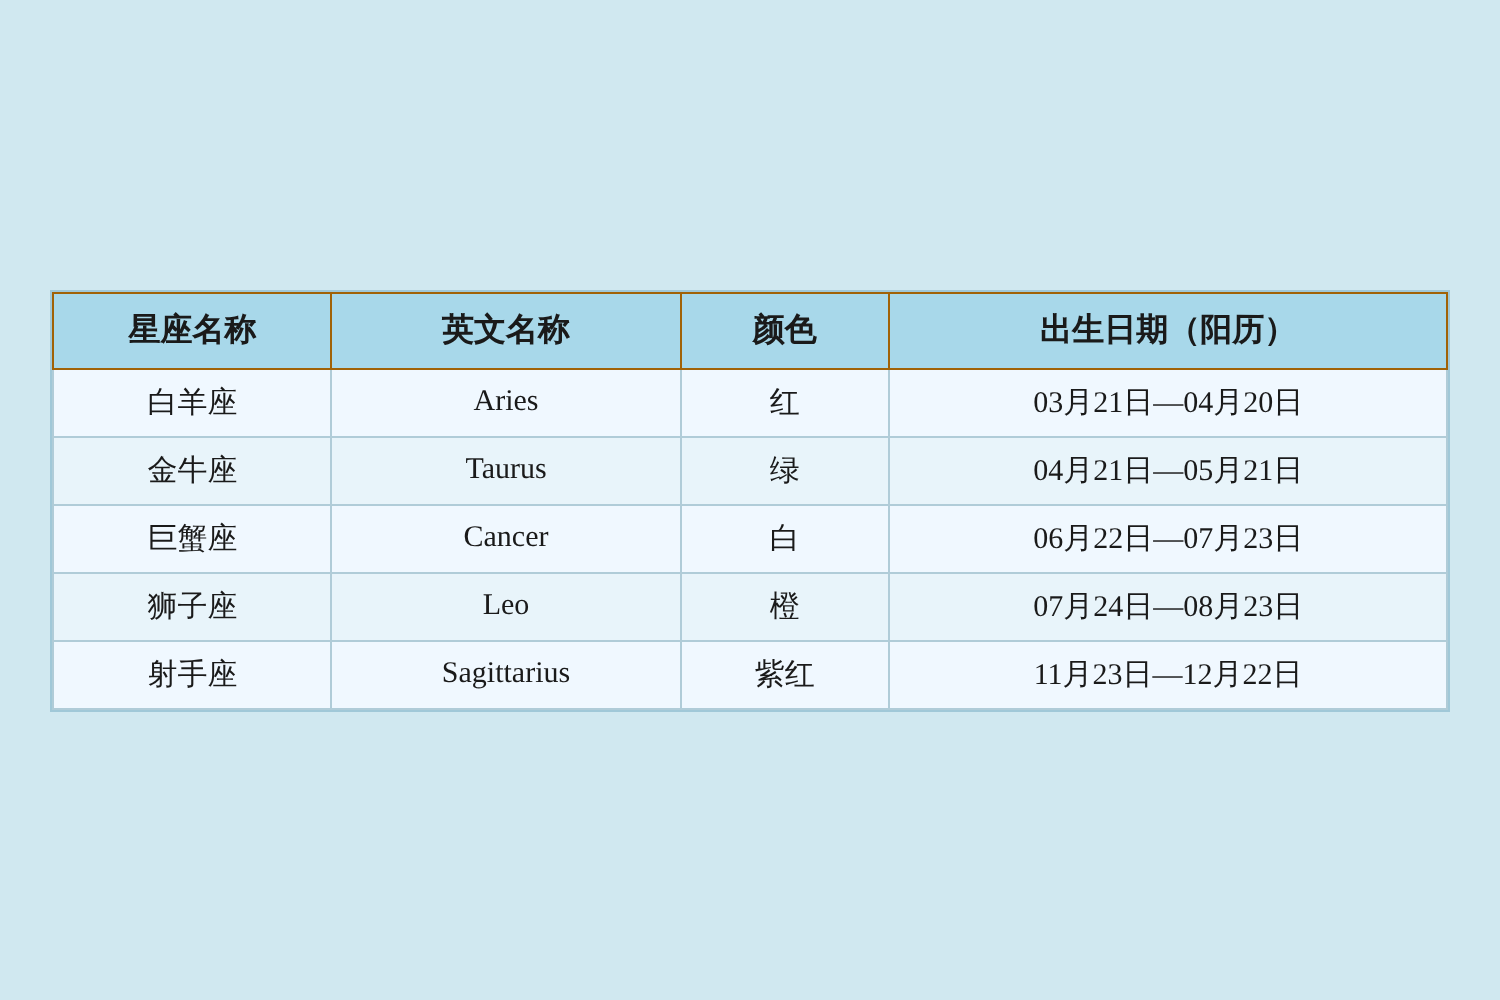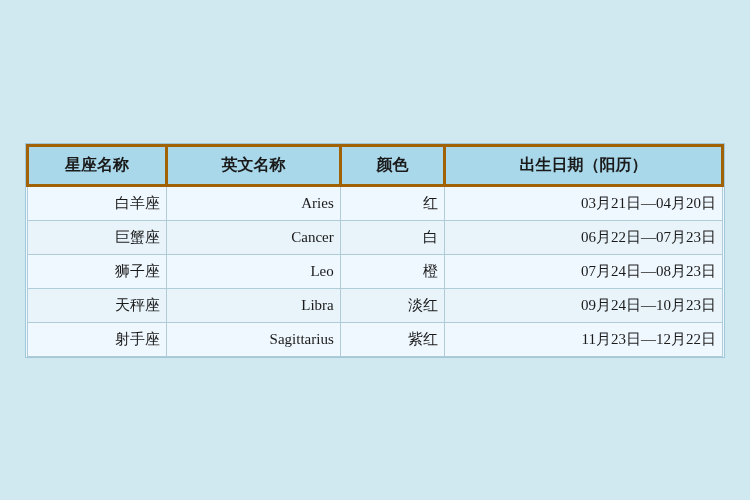--- a/index.html
+++ b/index.html
@@ -24,32 +24,32 @@
       width: 700px;
     }
 
     table {
       width: 100%;
       border-collapse: collapse;
     }
 
     thead tr th {
       background-color: #a8d8ea;
-      border: 3px solid #a16207;
+      border: 1px solid #a16207;
       padding: 8px 6px;
       text-align: center;
       font-size: 16px;
       font-weight: bold;
       color: #1a1a1a;
     }
 
     tbody tr td {
       border: 1px solid #b0ccd8;
       padding: 7px 6px;
-      text-align: right;
+      text-align: center;
       font-size: 15px;
       color: #1a1a1a;
       background-color: #f8fcff;
     }
 
     tbody tr:nth-child(odd) td {
       background-color: #f0f8ff;
     }
 
     tbody tr:nth-child(even) td {
@@ -75,38 +75,38 @@
       </tr>
     </thead>
     <tbody id="table-body">
     <tr>
           <td>白羊座</td>
           <td>Aries</td>
           <td>红</td>
           <td>03月21日—04月20日</td>
         </tr>
         <tr>
+          <td>金牛座</td>
+          <td>Taurus</td>
+          <td>绿</td>
+          <td>04月21日—05月21日</td>
+        </tr>
+        <tr>
           <td>巨蟹座</td>
           <td>Cancer</td>
           <td>白</td>
           <td>06月22日—07月23日</td>
         </tr>
         <tr>
           <td>狮子座</td>
           <td>Leo</td>
           <td>橙</td>
           <td>07月24日—08月23日</td>
         </tr>
         <tr>
-          <td>天秤座</td>
-          <td>Libra</td>
-          <td>淡红</td>
-          <td>09月24日—10月23日</td>
-        </tr>
-        <tr>
           <td>射手座</td>
           <td>Sagittarius</td>
           <td>紫红</td>
           <td>11月23日—12月22日</td>
         </tr>
       </tbody>
   </table>
 </div>
 
 </body></html>

